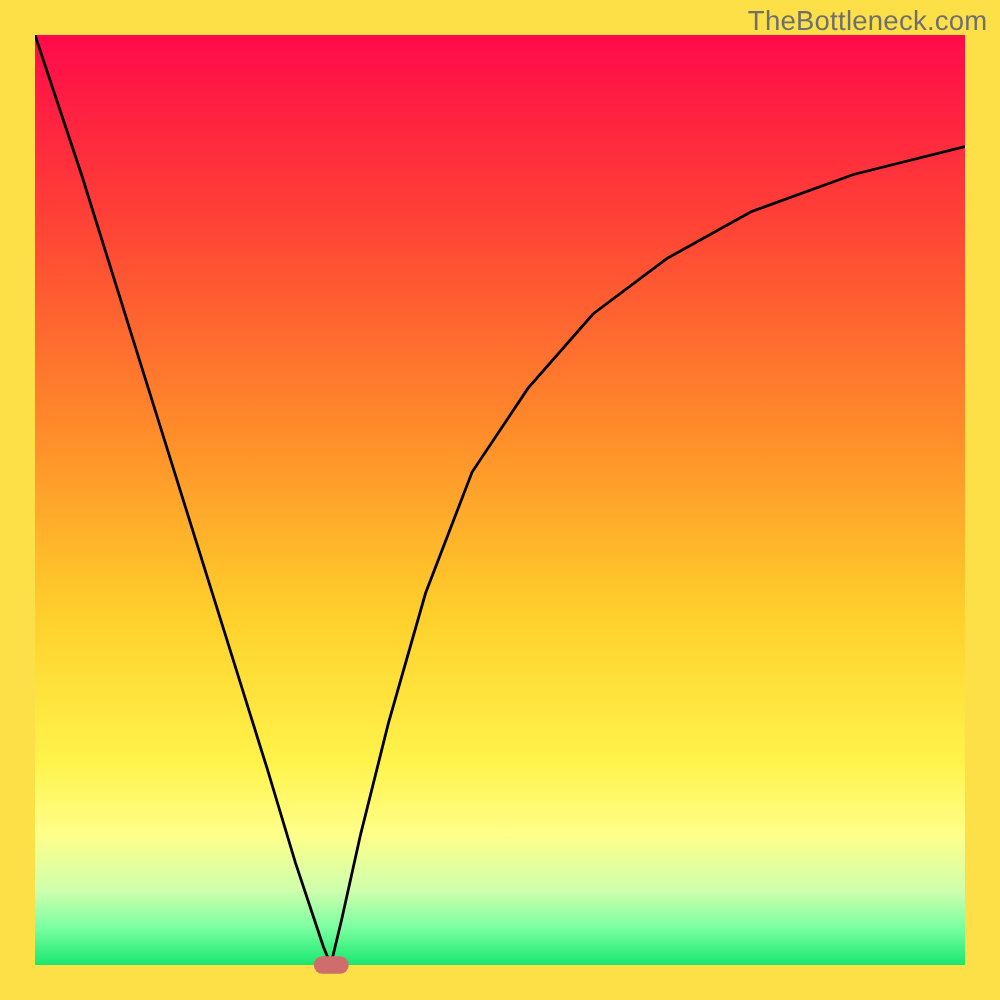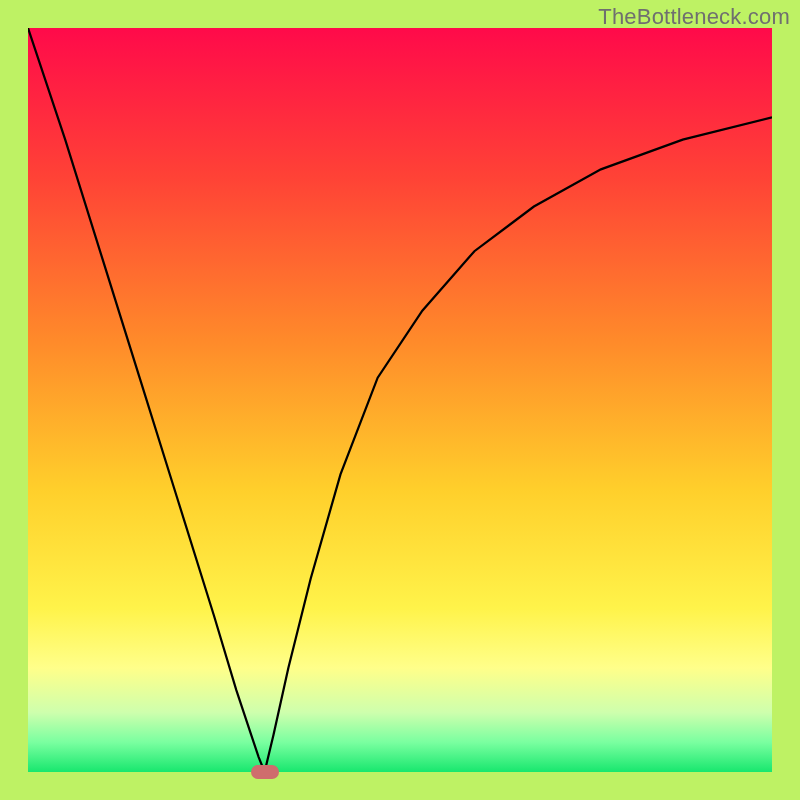--- a/index.html
+++ b/index.html
@@ -8,21 +8,21 @@
     width: 800px;
     height: 800px;
     overflow: hidden;
     background: #000;
     font-family: Arial, Helvetica, sans-serif;
   }
   .frame {
     position: relative;
     width: 800px;
     height: 800px;
-    background: #bef264;
+    background: #fde047;
   }
   .plot-area {
     position: absolute;
     left: 28px;
     top: 28px;
     width: 744px;
     height: 744px;
   }
   .gradient {
     position: absolute;

